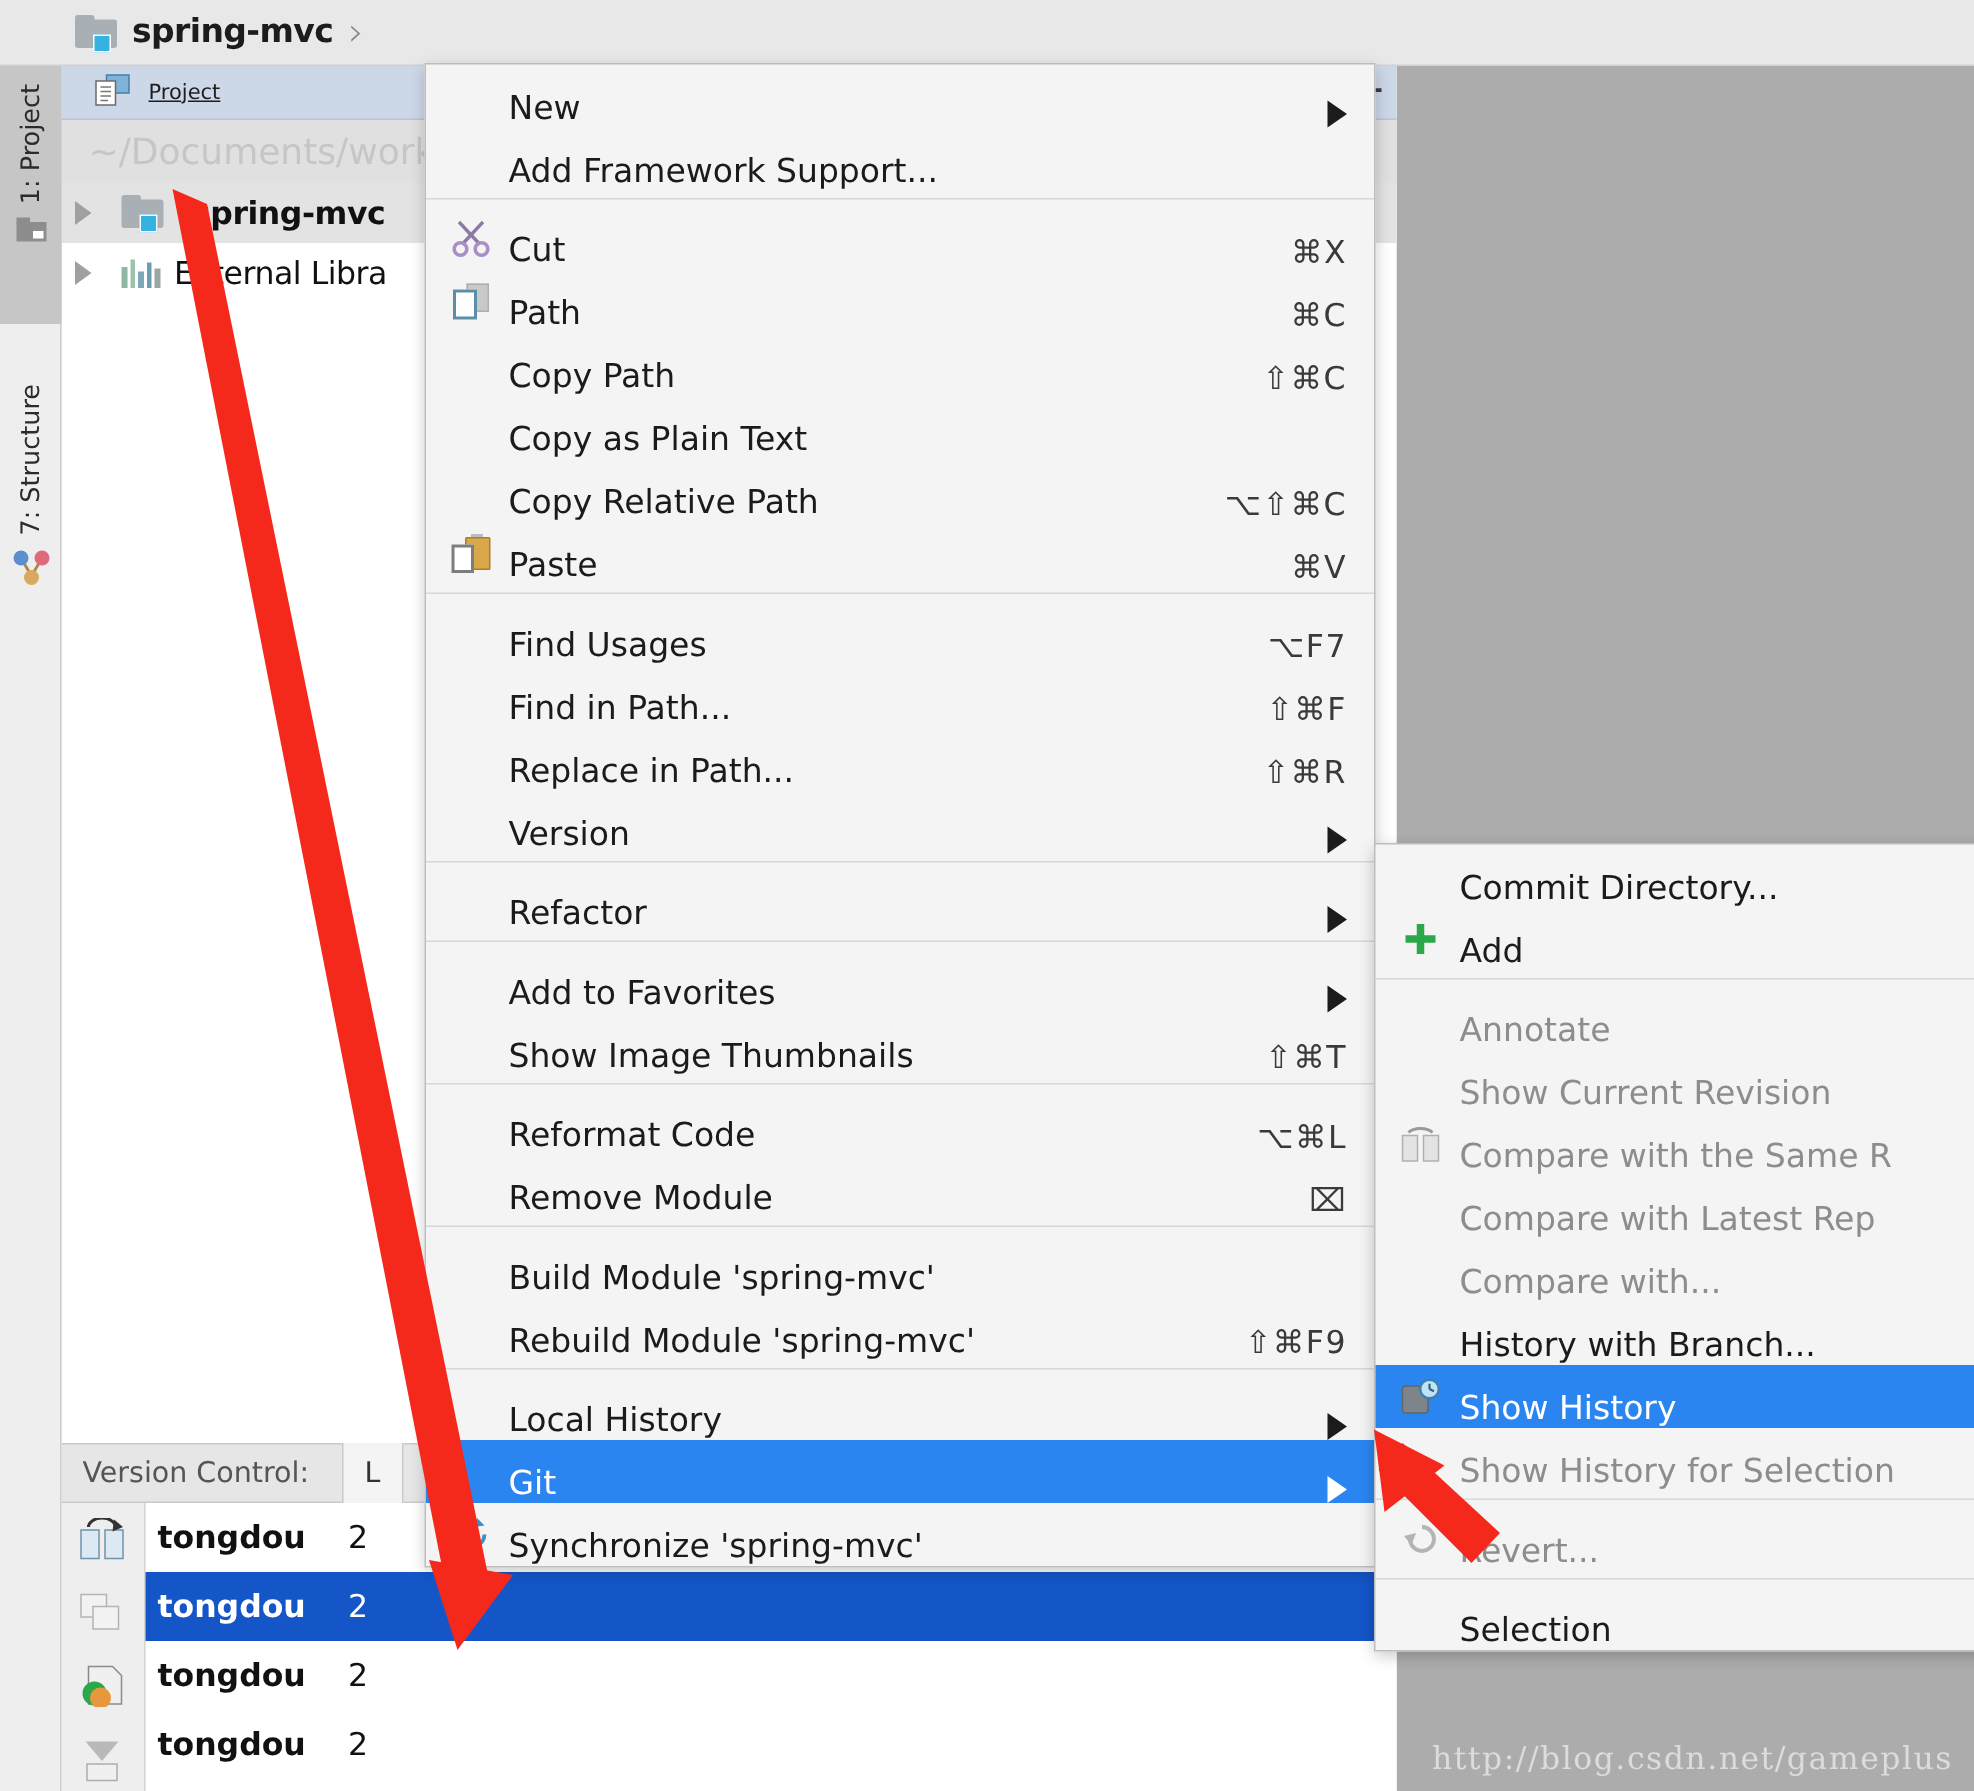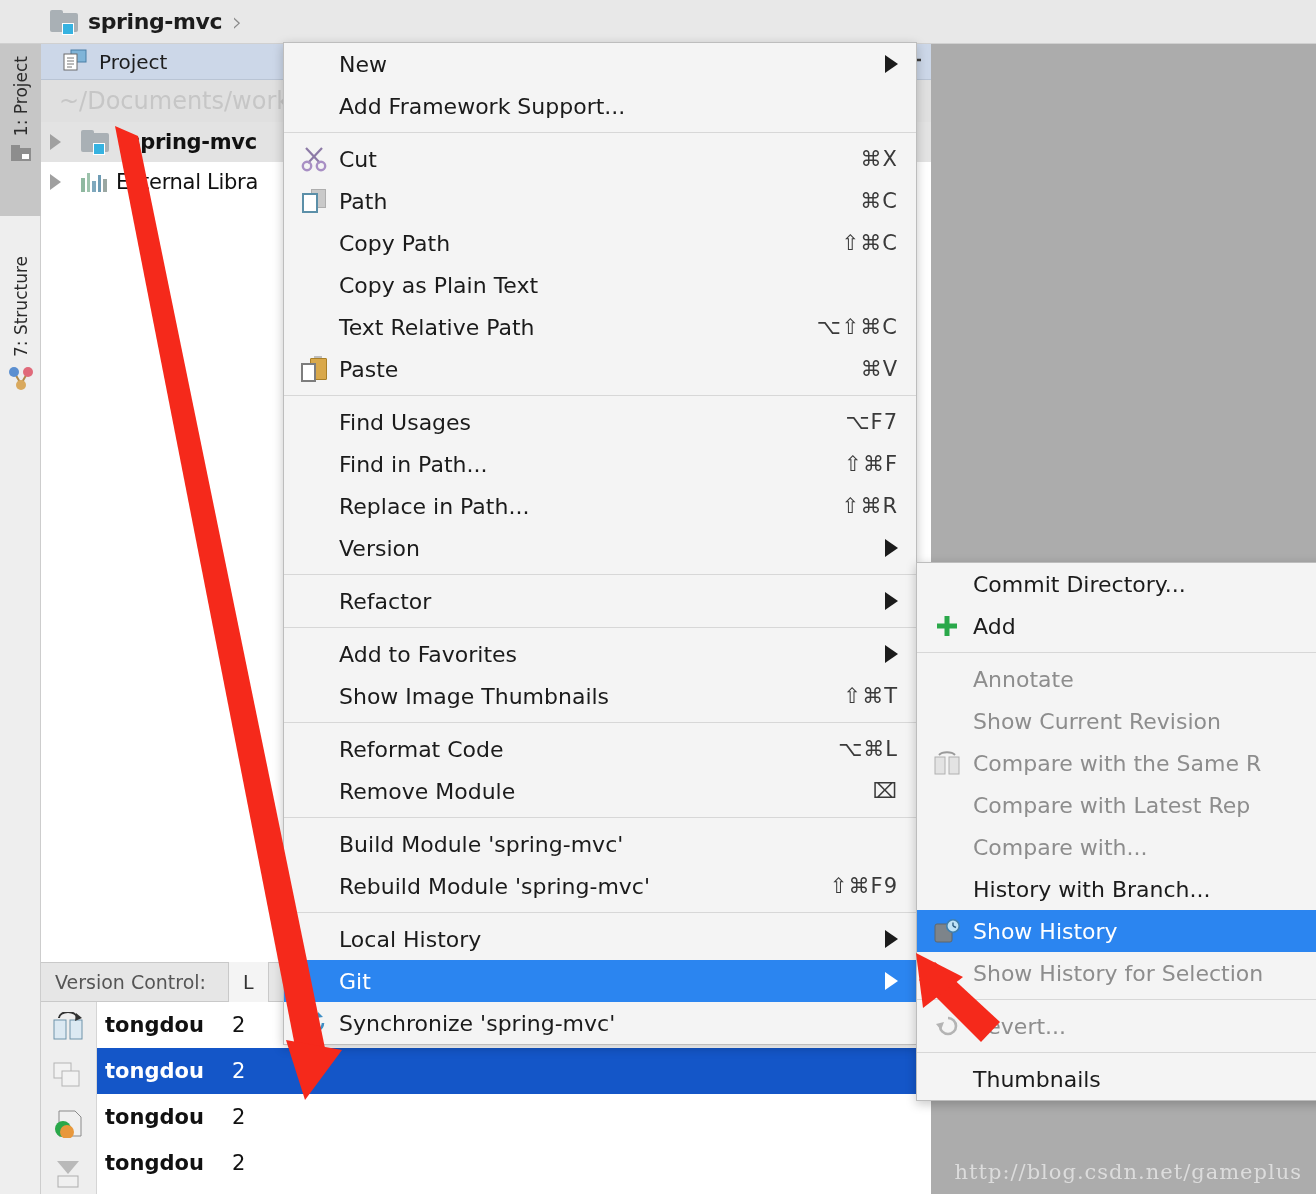--- a/index.html
+++ b/index.html
@@ -48,21 +48,21 @@
   
   .proj-panel {
     position: absolute; left: 41px; top: 44px; width: 890px; height: 1150px;
     background: #ffffff;
   }
   .proj-header {
     position: absolute; left: 0; top: 0; width: 890px; height: 36px;
     background: #ccd7e8; border-bottom: 1px solid #b9c4d4;
     display: flex; align-items: center; padding-left: 22px;
   }
-  .proj-header .lbl { font-size: 20px; color: #1d1d1d; margin-left: 10px; }
+  .proj-header .lbl { font-size: 14px; color: #1d1d1d; margin-left: 10px; text-decoration: underline; }
   .proj-toolbar { position: absolute; right: 8px; top: 0; height: 36px;
     display: flex; align-items: center; gap: 14px; }
   .path-row {
     position: absolute; left: 0; top: 36px; width: 890px; height: 42px;
     background: #e0e0e0; color: #c6c6c6; font-size: 24px;
     display: flex; align-items: center; padding-left: 18px; white-space: nowrap; overflow: hidden;
   }
   .tree { position: absolute; left: 0; top: 78px; width: 890px; }
   .tree-row { height: 40px; display: flex; align-items: center; padding-left: 40px; font-size: 21px; }
   .tree-row.sel { background: #e3e3e3; }
@@ -93,21 +93,21 @@
   .vc-row .when { color: #111; width: 240px; }
   .vc-row.sel { background: #1456c8; color: #fff; }
   .vc-row.sel .who, .vc-row.sel .when { color: #fff; }
 
   
   .menu {
     position: absolute; background: #f4f4f4;
     border: 1px solid #bdbdbd; box-shadow: 0 3px 10px rgba(0,0,0,0.22);
   }
   #ctx-menu { left: 283px; top: 42px; width: 634px; }
-  .mi { position: relative; height: 42px; display: flex; align-items: center;
+  .mi { position: relative; height: 42px; display: flex; align-items: flex-end;
         font-size: 22px; color: #1b1b1b; padding-left: 55px; padding-right: 18px; white-space: nowrap; }
   .mi.disabled { color: #8d8d8d; }
   .mi.hl { background: #2b85f0; color: #ffffff; }
   .mi .shortcut { margin-left: auto; font-size: 21px; color: #3a3a3a; letter-spacing: 1px; }
   .mi .arrow { margin-left: auto; width: 0; height: 0;
     border-left: 13px solid #1b1b1b; border-top: 9px solid transparent; border-bottom: 9px solid transparent; }
   .mi.hl .arrow { border-left-color: #ffffff; }
   .mi .mico { position: absolute; left: 16px; top: 50%; transform: translateY(-50%);
               width: 28px; height: 28px; display: flex; align-items: center; justify-content: center; }
   .sep { height: 1px; background: #d7d7d7; margin: 5px 0; }
@@ -321,21 +321,21 @@
       <span class="shortcut">⌘C</span>
     </div>
     <div class="mi">
       <span>Copy Path</span>
       <span class="shortcut">⇧⌘C</span>
     </div>
     <div class="mi">
       <span>Copy as Plain Text</span>
     </div>
     <div class="mi">
-      <span>Text Relative Path</span>
+      <span>Copy Relative Path</span>
       <span class="shortcut">⌥⇧⌘C</span>
     </div>
     <div class="mi">
       <span class="mico">
         <span class="ico-paste">
             <span class="clip"></span>
             <span class="board"></span>
             <span class="pg"></span>
           </span>
       </span>
@@ -479,21 +479,21 @@
         <svg width="26" height="24" viewBox="0 0 26 24">
           <path d="M6 12a8 8 0 108-8" stroke="#b4b4b4" stroke-width="2.6" fill="none"></path>
           <polygon points="2,10 10,8 7,16" fill="#b4b4b4"></polygon>
         </svg>
       </span>
       <span>Revert...</span>
     </div>
     <div class="sep"></div>
 
     <div class="mi">
-      <span>Thumbnails</span>
+      <span>Selection</span>
     </div>
   </div>
 
   <svg class="arrow-svg">
 
     <g>
       <polygon points="115,126 138,136 327,1058 300,1072" fill="#f5291b"></polygon>
       <polygon points="286,1040 342,1050 305,1100" fill="#f5291b"></polygon>
     </g>
 

